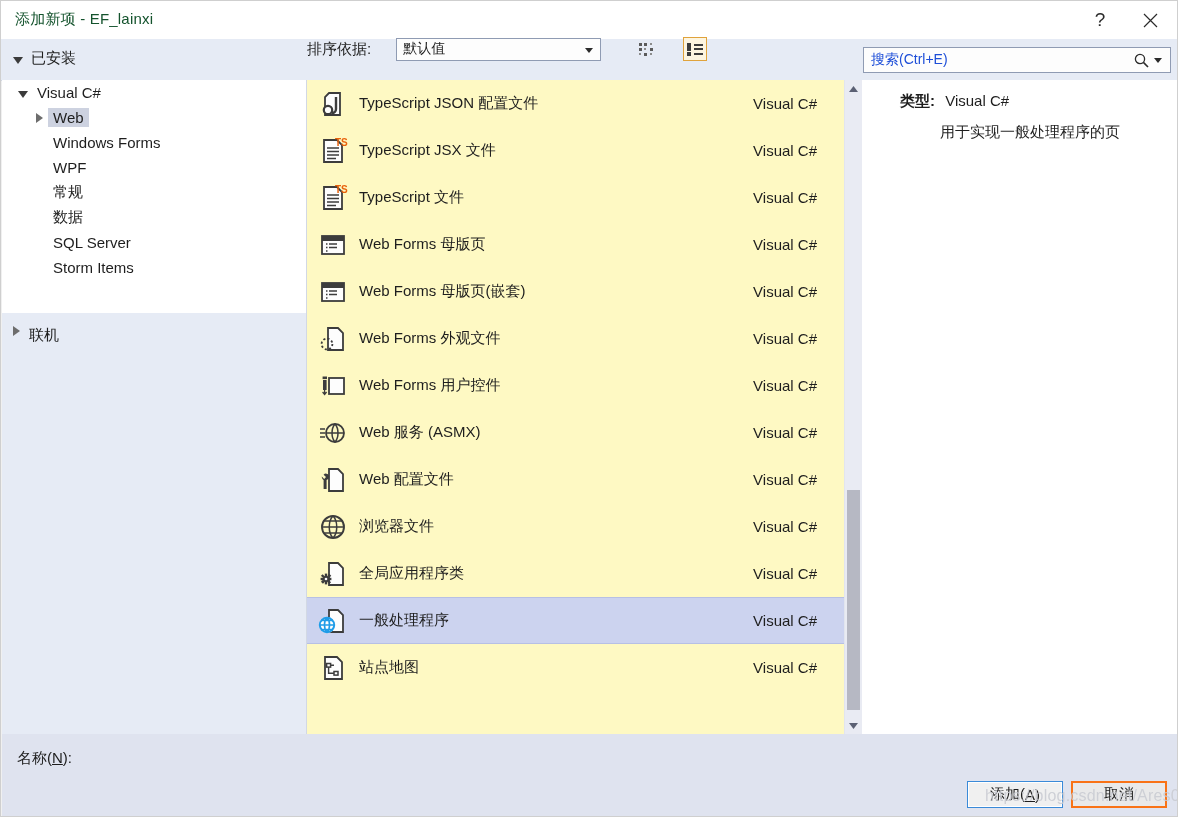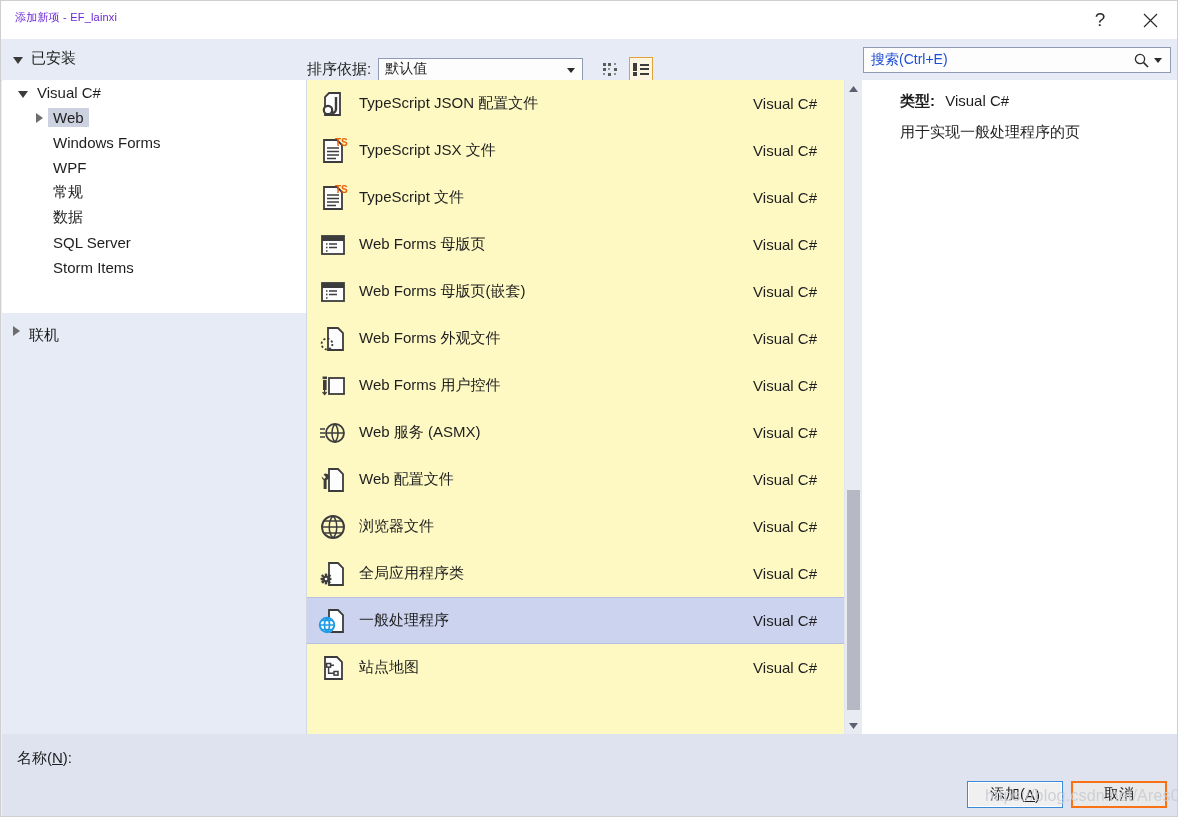--- a/index.html
+++ b/index.html
@@ -6,33 +6,33 @@
   body{
     width:1178px;height:817px;overflow:hidden;
     font-family:"Liberation Sans","DejaVu Sans",sans-serif;
     font-size:14px;color:#1e1e1e;background:#ffffff;
     -webkit-font-smoothing:antialiased;
   }
   .dialog{position:relative;width:1178px;height:817px;background:#f0f0f0;box-sizing:border-box;border:1px solid #cfcfcf;overflow:hidden;}
 
   
   .titlebar{position:absolute;left:0;top:0;width:1178px;height:38px;background:#ffffff;}
-  .title-text{position:absolute;left:14px;top:9px;font-size:11px;color:#6d28d9;letter-spacing:.2px;}
+  .title-text{position:absolute;left:14px;top:9px;font-size:15px;color:#14532d;letter-spacing:.2px;}
   .tb-btn{position:absolute;top:0;width:46px;height:38px;display:flex;align-items:center;justify-content:center;cursor:default;}
   .tb-help{right:56px;font-size:19px;color:#2b2b2b;}
   .tb-close{right:6px;}
   .tb-close svg{display:block;}
 
   
   .cmdstrip{position:absolute;left:0;top:38px;width:1178px;height:41px;background:#e6ebf5;border-bottom:1px solid #d2d8e4;}
   .installed-head{position:absolute;left:12px;top:48px;font-size:15px;color:#1e1e1e;display:flex;align-items:center;gap:8px;}
   .tri-down{width:0;height:0;border-left:5px solid transparent;border-right:5px solid transparent;border-top:7px solid #3b3b3b;margin-top:3px;}
   .tri-right{width:0;height:0;border-top:5px solid transparent;border-bottom:5px solid transparent;border-left:7px solid #6d6d6d;}
 
-  .sortwrap{position:absolute;left:306px;top:56px;display:flex;align-items:center;gap:7px;}
+  .sortwrap{position:absolute;left:306px;top:36px;display:flex;align-items:center;gap:25px;}
   .sortlabel{font-size:15px;color:#1e1e1e;}
   .combo{position:relative;width:205px;height:23px;background:#fdfdfd;border:1px solid #8f9bb3;box-sizing:border-box;display:flex;align-items:center;cursor:default;}
   .combo span.v{padding-left:6px;font-size:14px;color:#1e1e1e;}
   .combo .arr{position:absolute;right:7px;top:9px;width:0;height:0;border-left:4.5px solid transparent;border-right:4.5px solid transparent;border-top:5px solid #2b2b2b;}
 
   .viewbtn{width:24px;height:24px;box-sizing:border-box;display:flex;align-items:center;justify-content:center;cursor:default;}
   .viewbtn.active{background:#fdf5e0;border:1px solid #e0a33c;}
   .grid-ic{display:grid;grid-template-columns:repeat(3,1fr);grid-gap:2px;width:15px;height:13px;}
   .grid-ic i{background:#5b5b5b;display:block;width:3px;height:3px;}
   .grid-ic i.s{width:2px;height:2px;background:#8c8c8c;}
@@ -71,21 +71,21 @@
   .vsb{position:absolute;left:843px;top:79px;width:17px;height:654px;background:#e9ebf3;border-left:1px solid #e2e5ee;}
   .vsb .arw{position:absolute;left:0;width:17px;height:17px;display:flex;align-items:center;justify-content:center;cursor:default;}
   .vsb .arw.up{top:0;}
   .vsb .arw.dn{bottom:0;}
   .vsb .thumb{position:absolute;left:2px;top:410px;width:13px;height:220px;background:#b6b8c3;cursor:default;}
 
   
   .infopane{position:absolute;left:861px;top:79px;width:316px;height:654px;background:#ffffff;}
   .info-type{position:absolute;left:38px;top:12px;font-size:15px;}
   .info-type b{font-weight:bold;}
-  .info-desc{position:absolute;left:38px;top:41px;width:260px;font-size:15px;line-height:21px;color:#1e1e1e;}
+  .info-desc{position:absolute;left:38px;top:41px;width:260px;font-size:15px;line-height:21px;color:#1e1e1e;text-align:center;}
 
   
   .bottom{position:absolute;left:1px;top:733px;width:1175px;height:82px;background:#dfe3ef;}
   .name-label{position:absolute;left:16px;top:748px;font-size:15px;color:#1e1e1e;}
   .name-label u{text-decoration:underline;}
   .name-input{position:absolute;left:163px;top:745px;width:675px;height:23px;background:#fdfdfd;border:1px solid #7b8499;box-sizing:border-box;font-family:inherit;font-size:14px;color:#1e1e1e;padding:0 4px;outline:none;}
   .btn{position:absolute;top:780px;width:96px;height:27px;background:#e9e9e9;border:2px solid #f97316;box-sizing:border-box;font-family:inherit;font-size:15px;color:#1e1e1e;display:flex;align-items:center;justify-content:center;cursor:default;}
   .btn.primary{left:966px;background:#f0f0f0;border:1px solid #3a8ad8;box-shadow:inset 0 0 0 1px #ffffff;}
   .btn.secondary{left:1070px;}
   .btn u{text-decoration:underline;}

